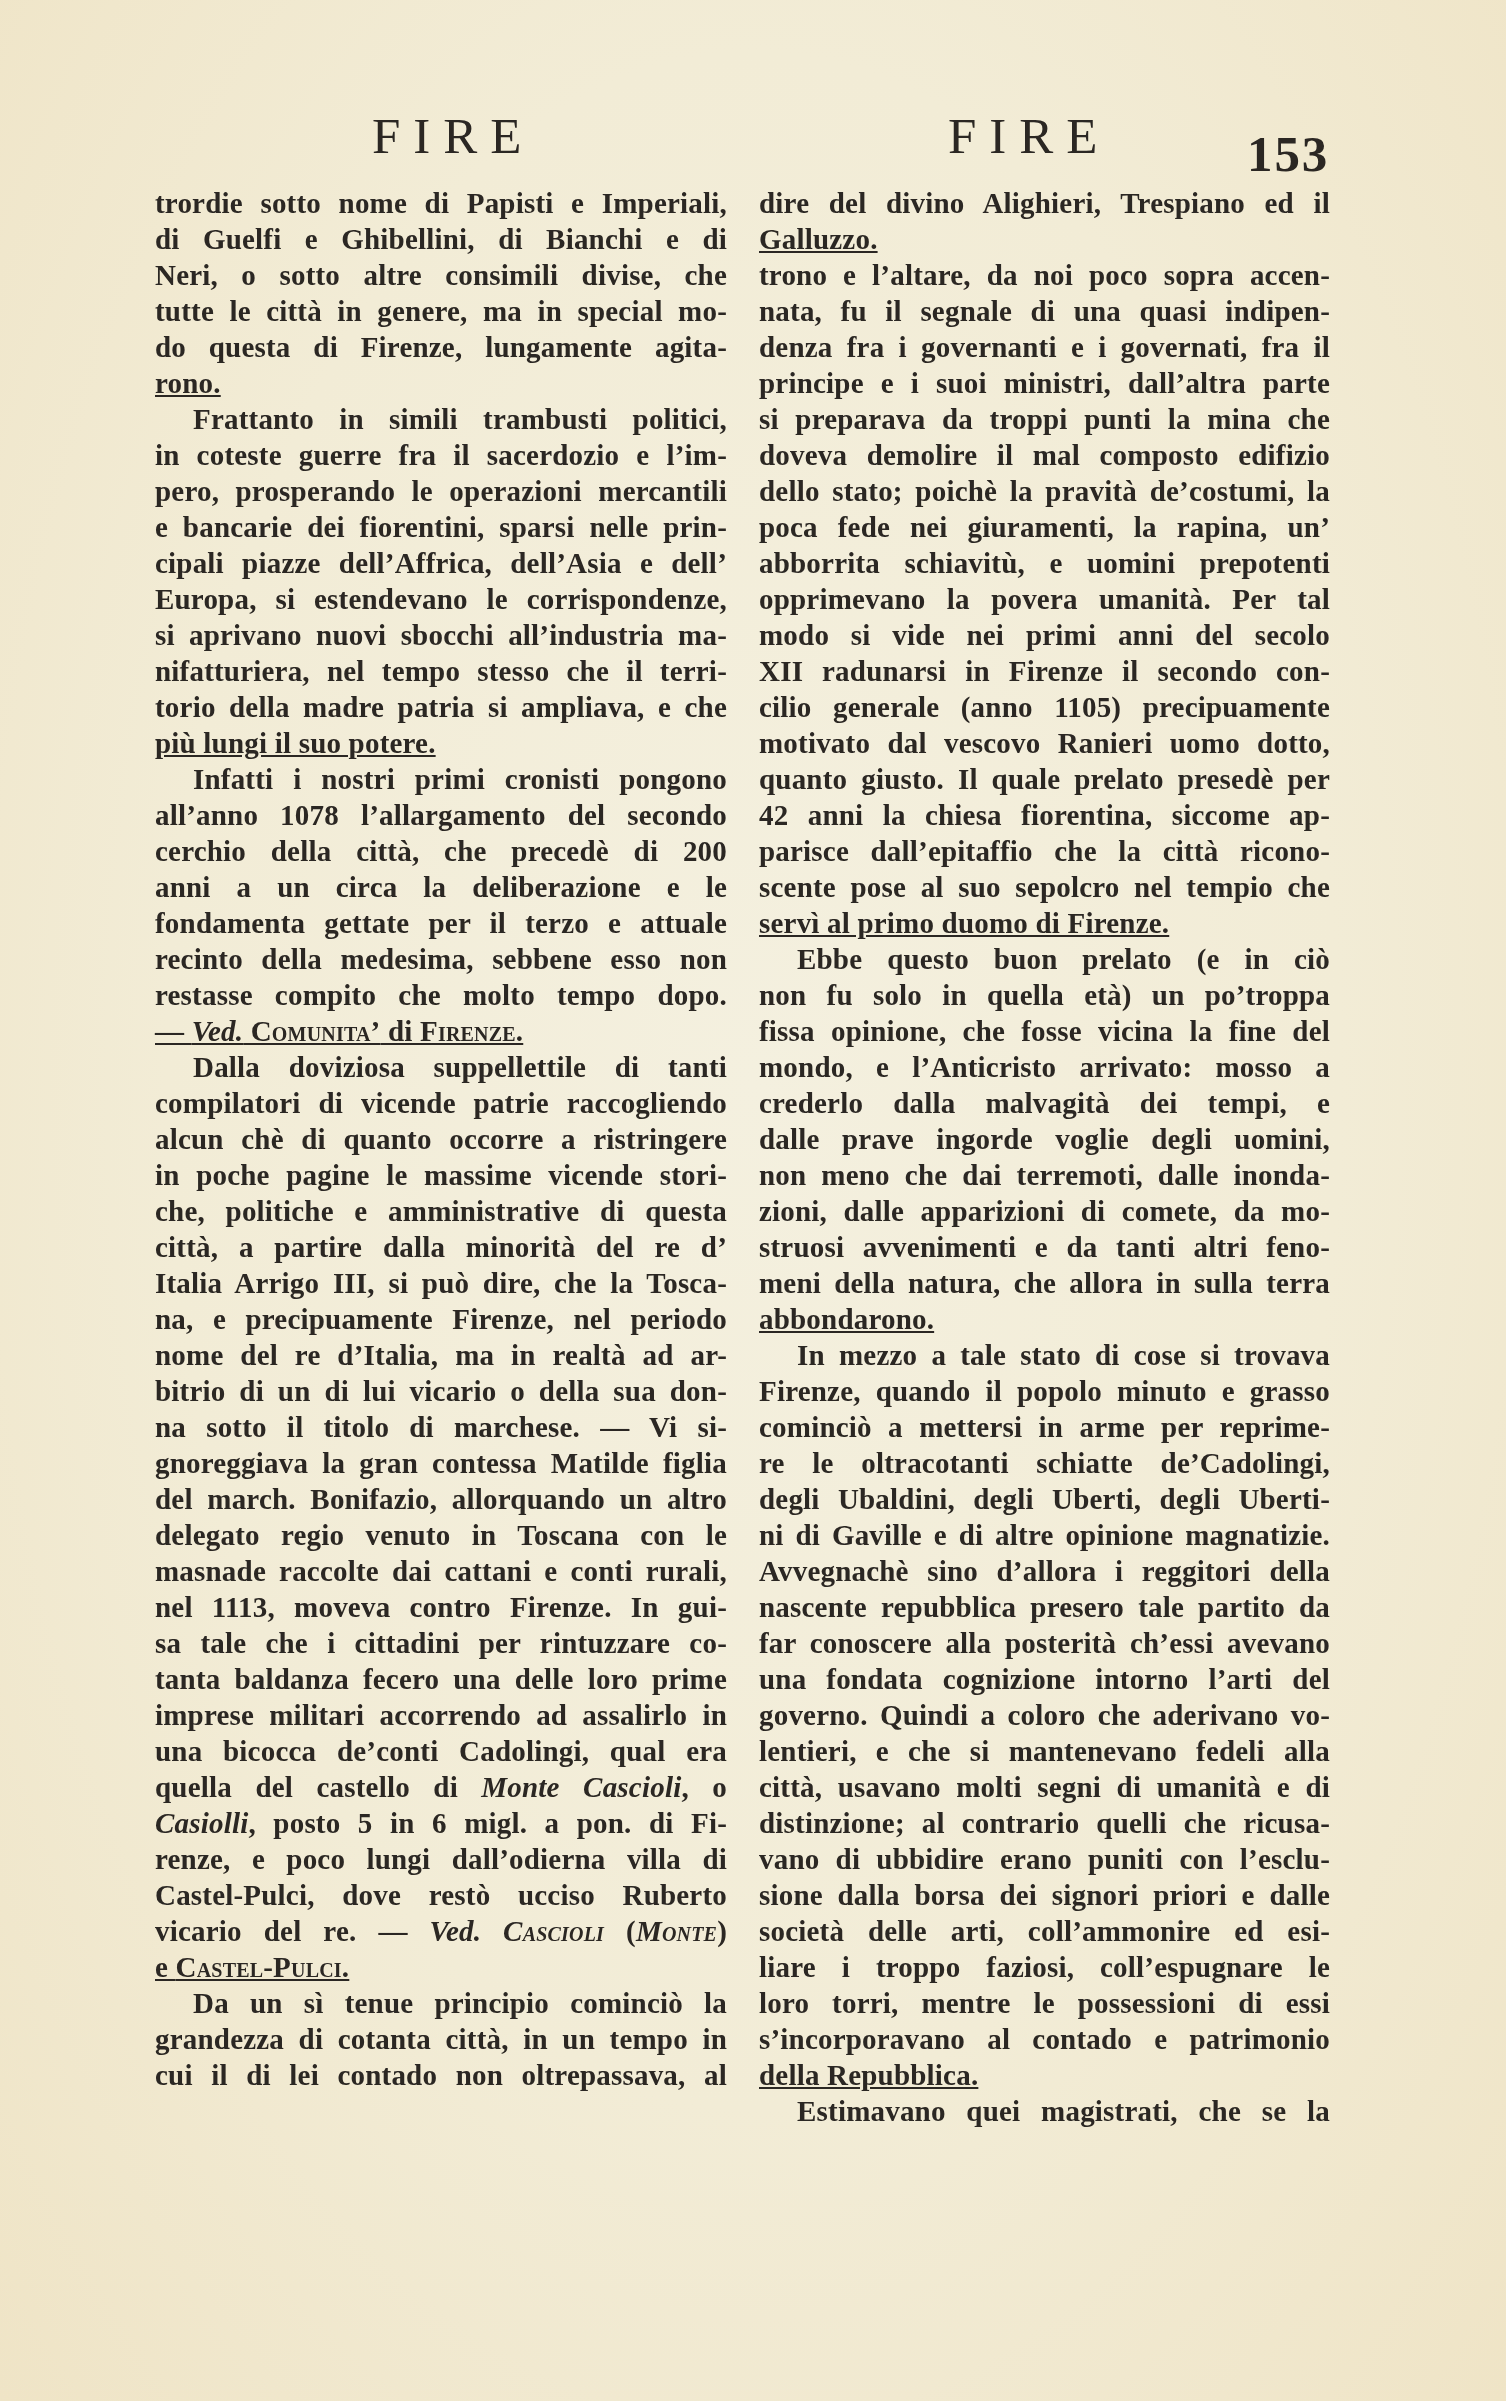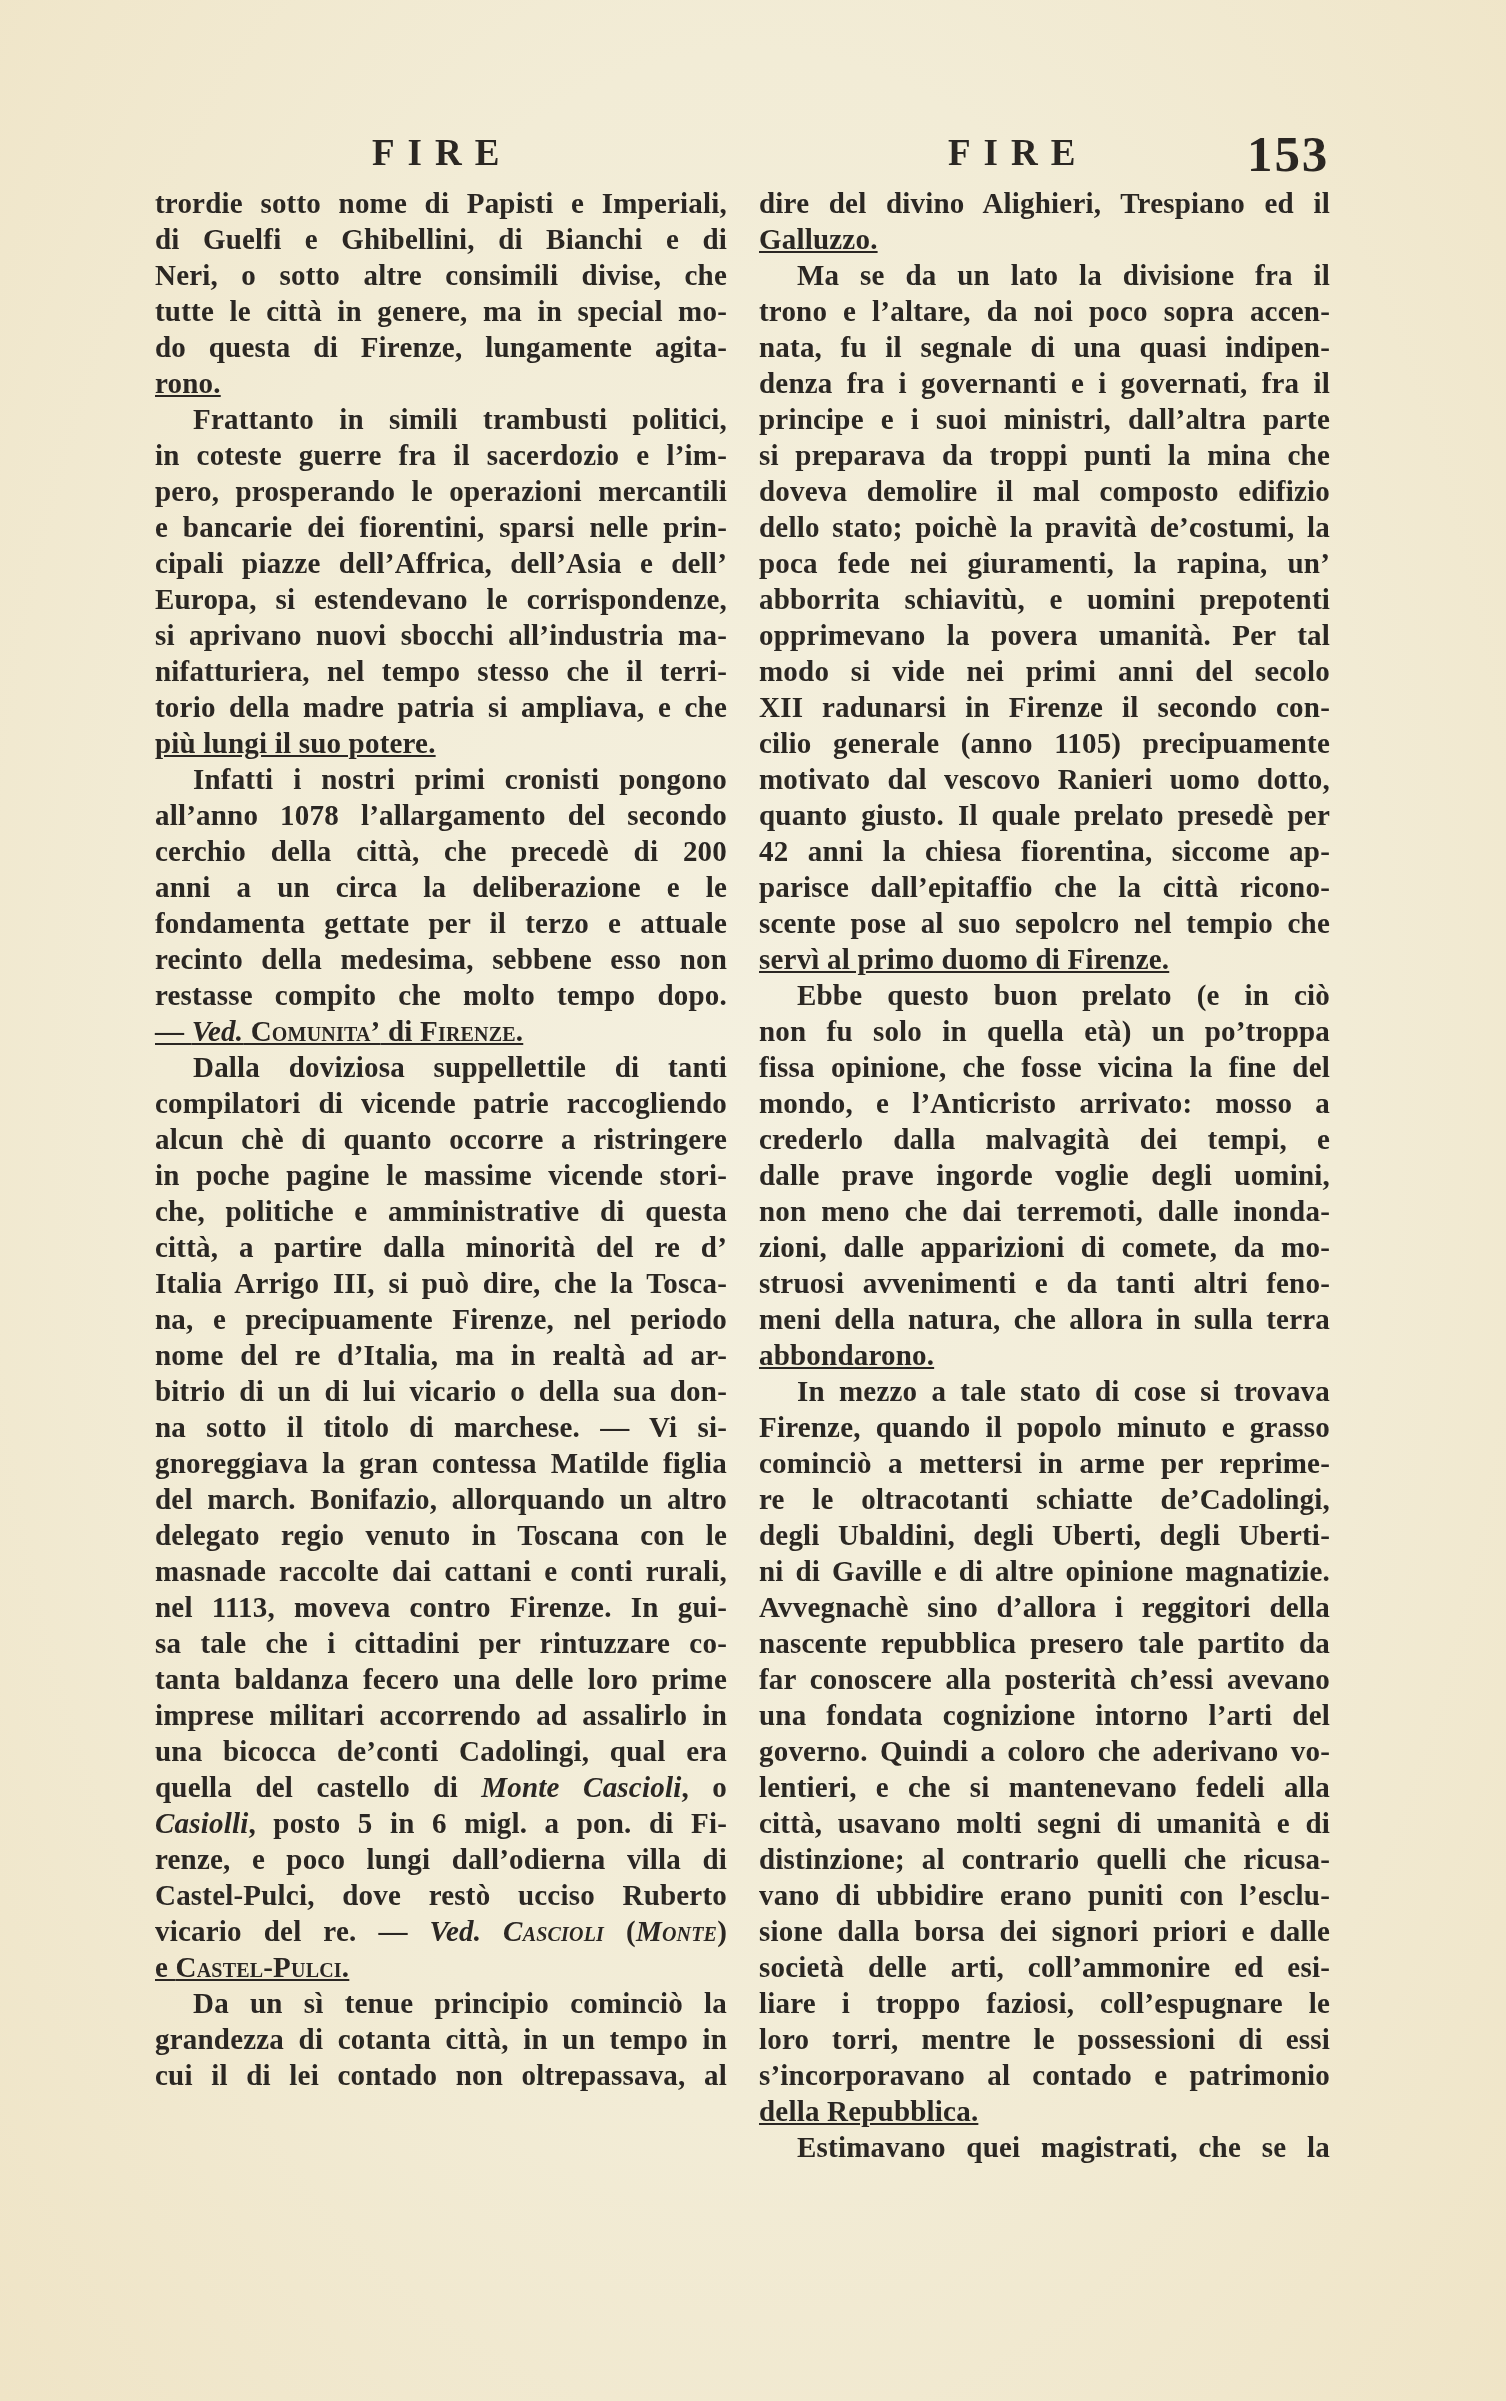--- a/index.html
+++ b/index.html
@@ -8,23 +8,23 @@
     background: #f3ead2;
     font-family: "Liberation Serif", "DejaVu Serif", serif;
     color: #2b2723;
   }
   .page {
     position: absolute; left: 0; top: 0; width: 1507px; height: 2401px;
     background:
       radial-gradient(ellipse at 50% 45%, #f4f0df 0%, #f2ecd6 55%, #efe4c6 100%);
   }
   .header-word {
-    position: absolute; top: 132px; height: 41px;
-    font-size: 37px; line-height: 41px; letter-spacing: 13px;
-    font-weight: bold; color: #2b2723;
+    position: absolute; top: 116px; height: 41px;
+    font-size: 51px; line-height: 41px; letter-spacing: 13px;
+    font-weight: normal; color: #2b2723;
   }
   .header-left { left: 372px; }
   .header-right { left: 948px; }
   .page-number {
     position: absolute; top: 134px; left: 1247px;
     font-size: 51px; line-height: 41px; font-weight: bold; letter-spacing: 1.9px;
   }
   .column {
     position: absolute; top: 185px;
   }
@@ -102,21 +102,20 @@
       <div class="line">Castel-Pulci, dove restò ucciso Ruberto</div>
       <div class="line"><span>vicario del re. — </span><span class="it">Ved.</span><span class="it sc"> Cascioli</span><span> (</span><span class="it sc">Monte</span><span>)</span></div>
       <div class="line last"><span>e </span><span class="sc">Castel-Pulci.</span></div>
       <div class="line indent">Da un sì tenue principio cominciò la</div>
       <div class="line">grandezza di cotanta città, in un tempo in</div>
       <div class="line">cui il di lei contado non oltrepassava, al</div>
     </div>
   <div class="column col-right" id="col-right">
       <div class="line">dire del divino Alighieri, Trespiano ed il</div>
       <div class="line last">Galluzzo.</div>
-      <div class="line indent">Ma se da un lato la divisione fra il</div>
       <div class="line">trono e l’altare, da noi poco sopra accen-</div>
       <div class="line">nata, fu il segnale di una quasi indipen-</div>
       <div class="line">denza fra i governanti e i governati, fra il</div>
       <div class="line">principe e i suoi ministri, dall’altra parte</div>
       <div class="line">si preparava da troppi punti la mina che</div>
       <div class="line">doveva demolire il mal composto edifizio</div>
       <div class="line">dello stato; poichè la pravità de’costumi, la</div>
       <div class="line">poca fede nei giuramenti, la rapina, un’</div>
       <div class="line">abborrita schiavitù, e uomini prepotenti</div>
       <div class="line">opprimevano la povera umanità. Per tal</div>

